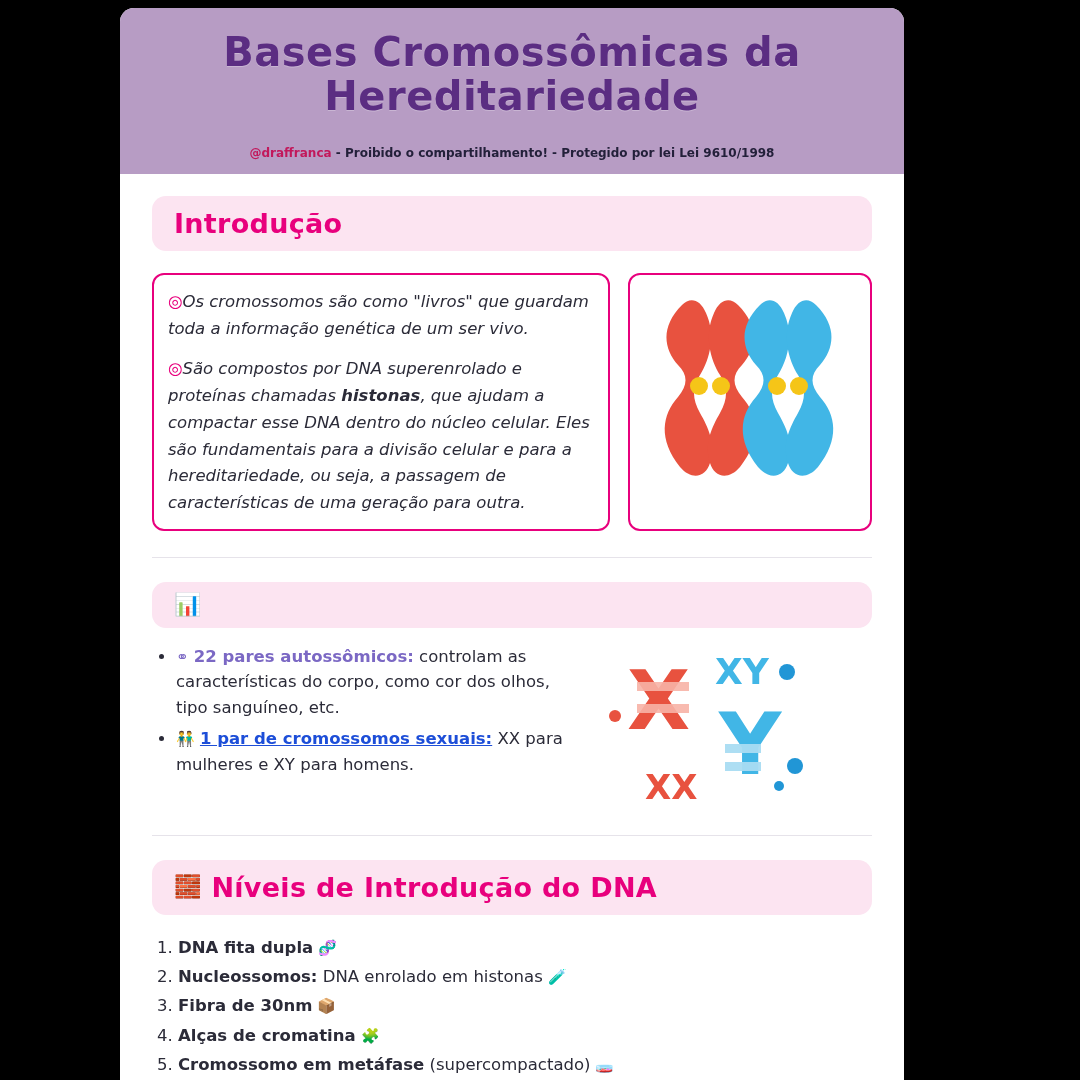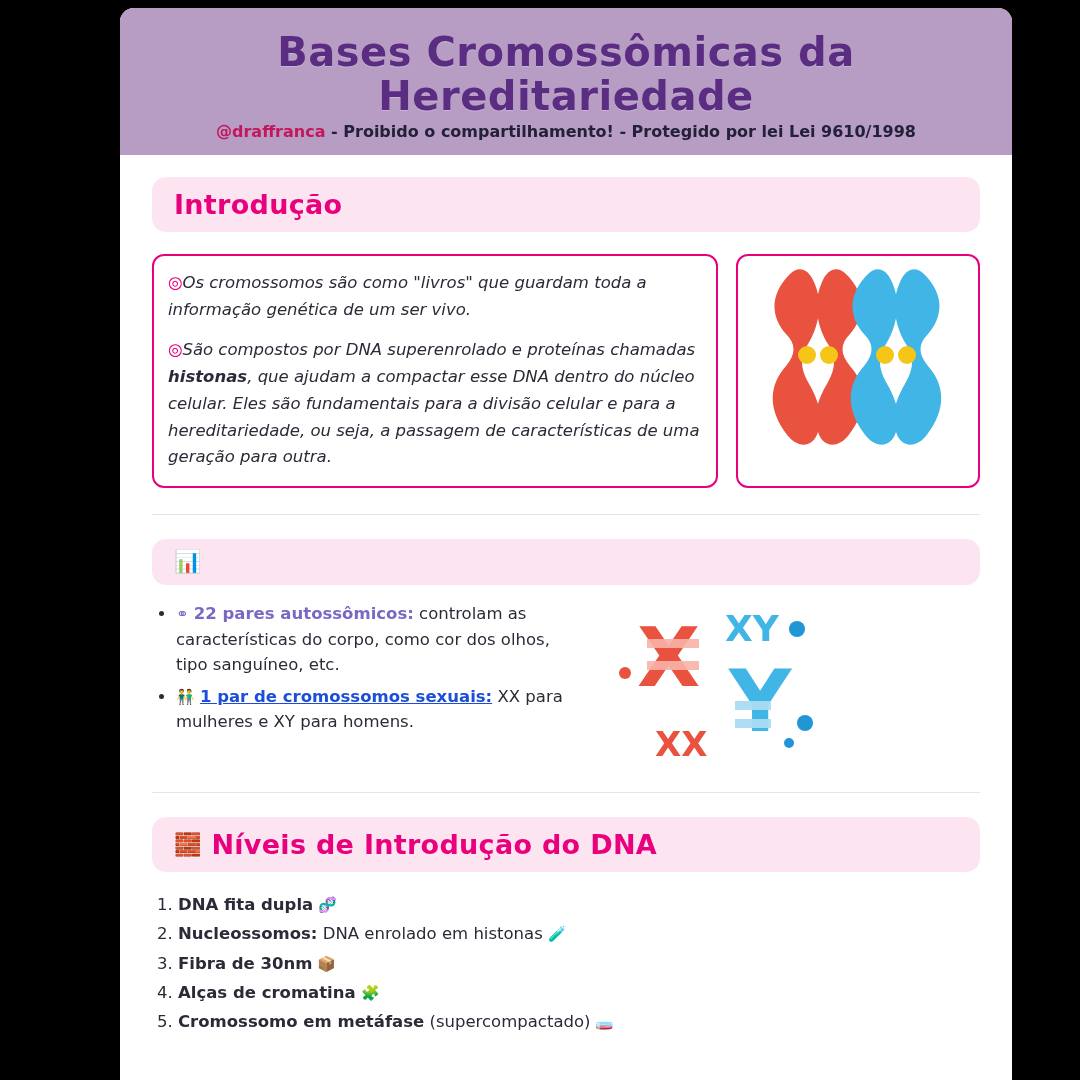--- a/index.html
+++ b/index.html
@@ -9,21 +9,21 @@
     width: 1080px;
     height: 1080px;
     overflow: hidden;
   }
   * { box-sizing: border-box; }
 
   .page {
     position: absolute;
     left: 120px;
     top: 8px;
-    width: 892px;
+    width: 784px;
     height: 1072px;
     background: #ffffff;
     border-radius: 14px 14px 0 0;
     overflow: hidden;
     font-family: "DejaVu Sans", sans-serif;
   }
 
   
   .header {
     background: #b79cc4;
@@ -33,22 +33,22 @@
   .header-title {
     font-family: "DejaVu Sans", sans-serif;
     font-weight: bold;
     font-size: 40px;
     letter-spacing: 0.5px;
     color: #5b2d82;
     line-height: 1.1;
     text-shadow: 0 1px 0 rgba(255,255,255,0.25);
   }
   .header-sub {
-    margin-top: 4px;
-    font-size: 16px;
+    margin-top: 28px;
+    font-size: 12px;
     color: #2e2040;
     font-weight: bold;
   }
   .header-sub .handle { color: #c2185b; }
   .header-sub .rest { font-weight: bold; color: #23203a; }
 
   
   .pill {
     margin: 16px 32px;
     background: #fce4f1;

